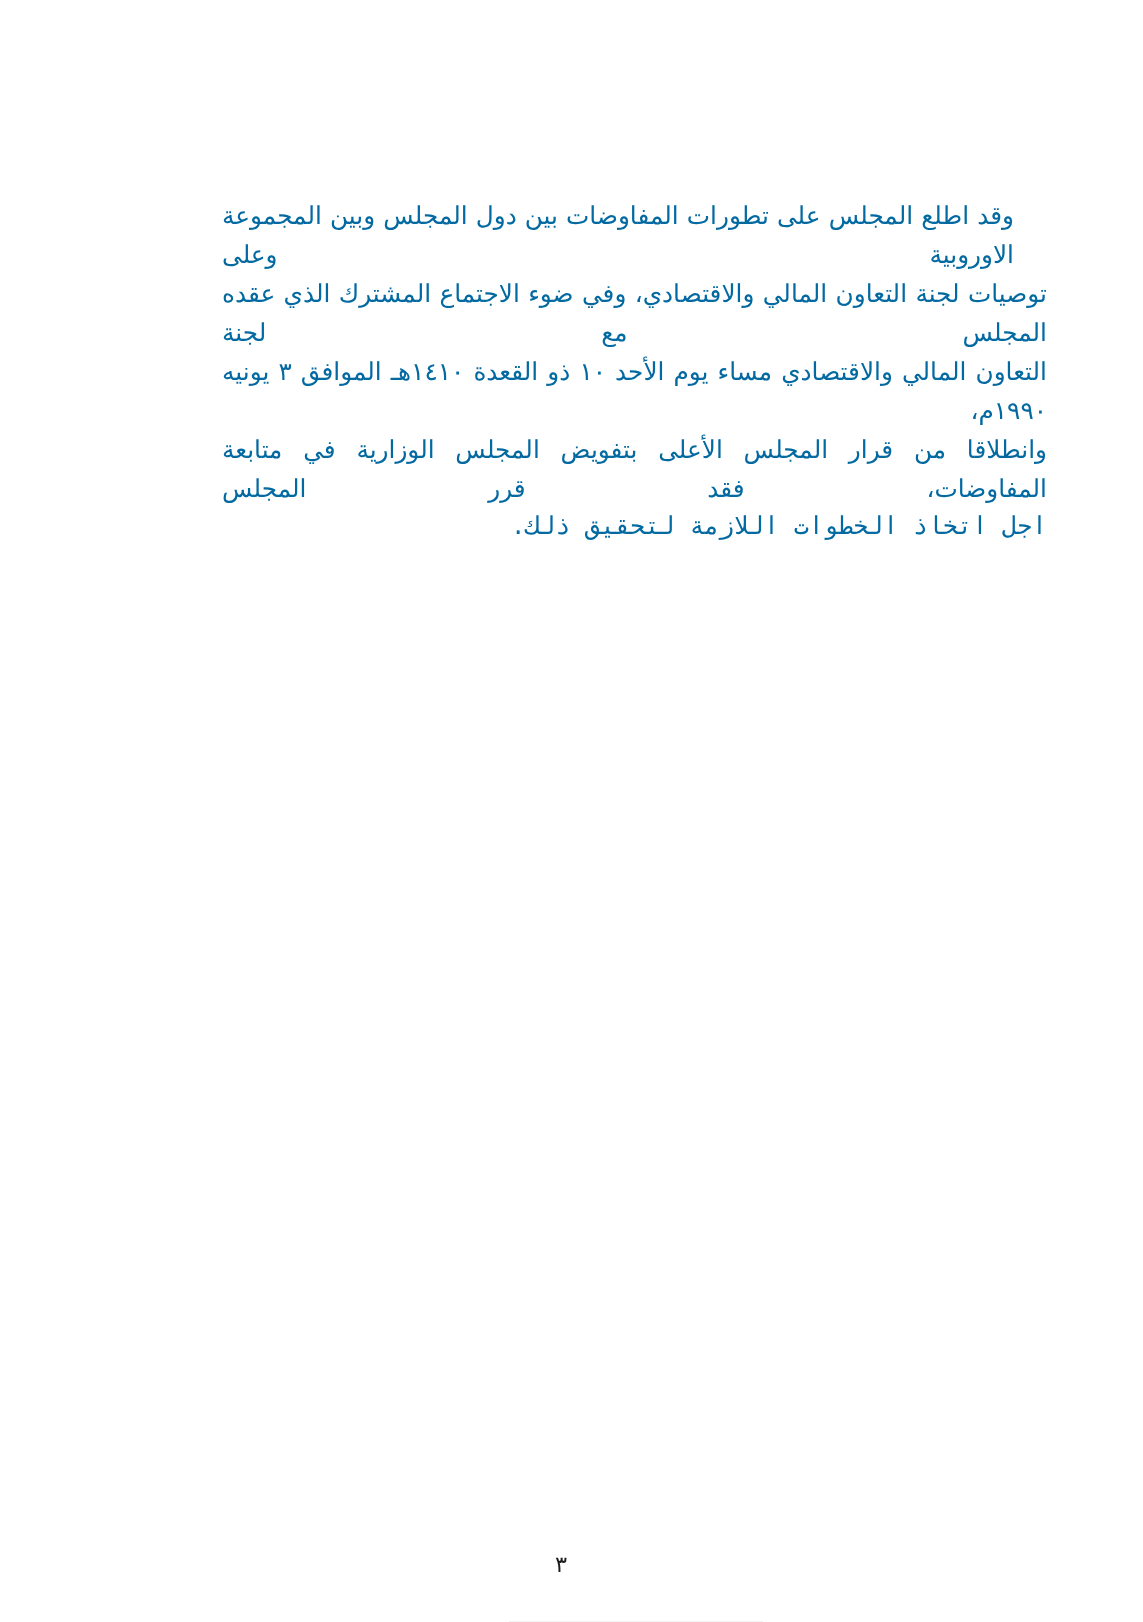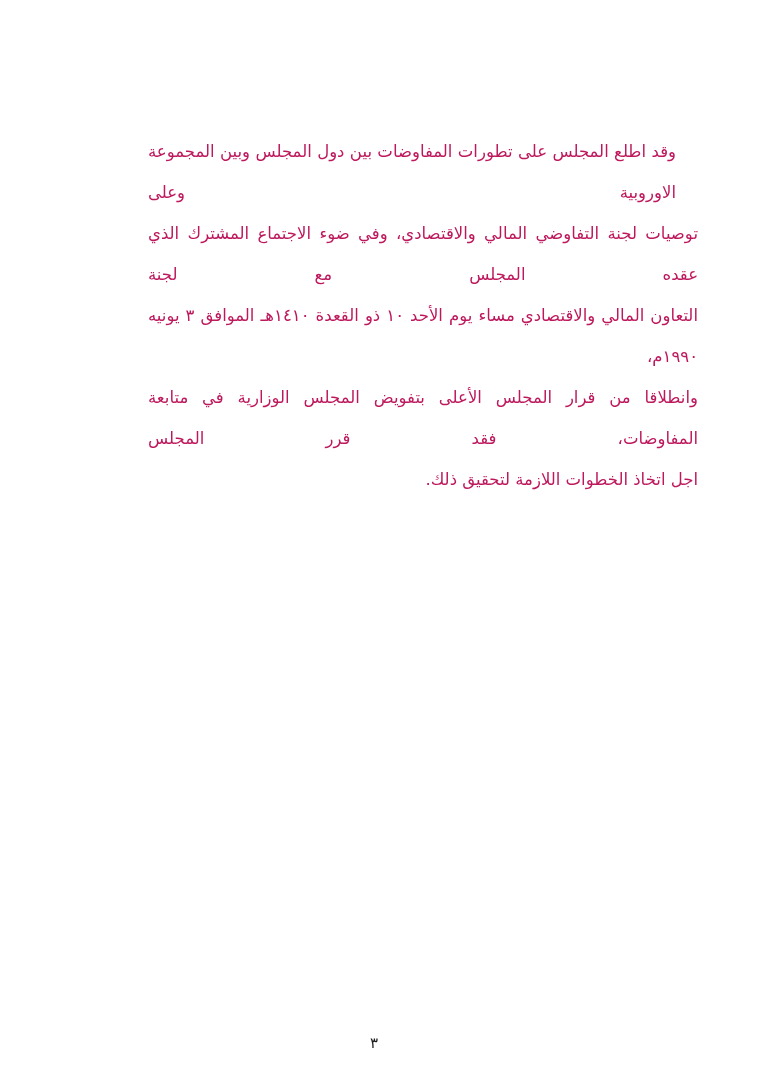--- a/index.html
+++ b/index.html
@@ -25,30 +25,31 @@
     direction: rtl;
   }
   .para {
     margin: 0;
     padding: 0;
   }
   .line {
     display: block;
     direction: rtl;
     font-size: 16.5px;
-    line-height: 41px;
+    line-height: 26px;
     white-space: normal;
-    color: #be185d;
+    color: #0369a1;
   }
   .line.justify {
     text-align: justify;
     text-align-last: justify;
   }
   .line.last {
     text-align: right;
+    font-family: Liberation Mono, monospace;
   }
   .line.indent {
     padding-right: 22px;
   }
   .page-number {
     position: absolute;
     top: 1033px;
     left: 0;
     width: 762px;
     text-align: center;
@@ -62,21 +63,21 @@
 </style>
 </head>
 <body>
 
 <div class="page">
 
   <div class="text-block">
 
     <p class="para">
       <span class="line justify indent">وقد اطلع المجلس على تطورات المفاوضات بين دول المجلس وبين المجموعة الاوروبية وعلى</span>
-      <span class="line justify">توصيات لجنة التفاوضي المالي والاقتصادي، وفي ضوء الاجتماع المشترك الذي عقده المجلس مع لجنة</span>
+      <span class="line justify">توصيات لجنة التعاون المالي والاقتصادي، وفي ضوء الاجتماع المشترك الذي عقده المجلس مع لجنة</span>
       <span class="line justify">التعاون المالي والاقتصادي مساء يوم الأحد ١٠ ذو القعدة ١٤١٠هـ الموافق ٣ يونيه ١٩٩٠م،</span>
       <span class="line justify">وانطلاقا من قرار المجلس الأعلى بتفويض المجلس الوزارية في متابعة المفاوضات، فقد قرر المجلس</span>
       <span class="line last">اجل اتخاذ الخطوات اللازمة لتحقيق ذلك.</span>
     </p>
 
 
 
   </div>
 
   <div class="page-number">٣</div>

